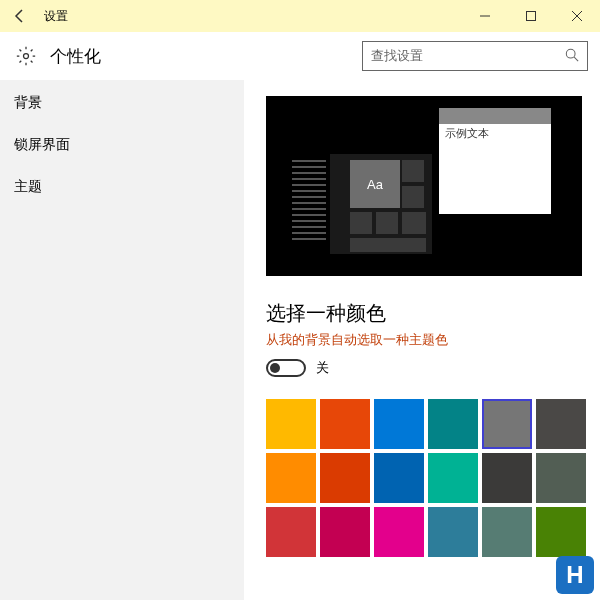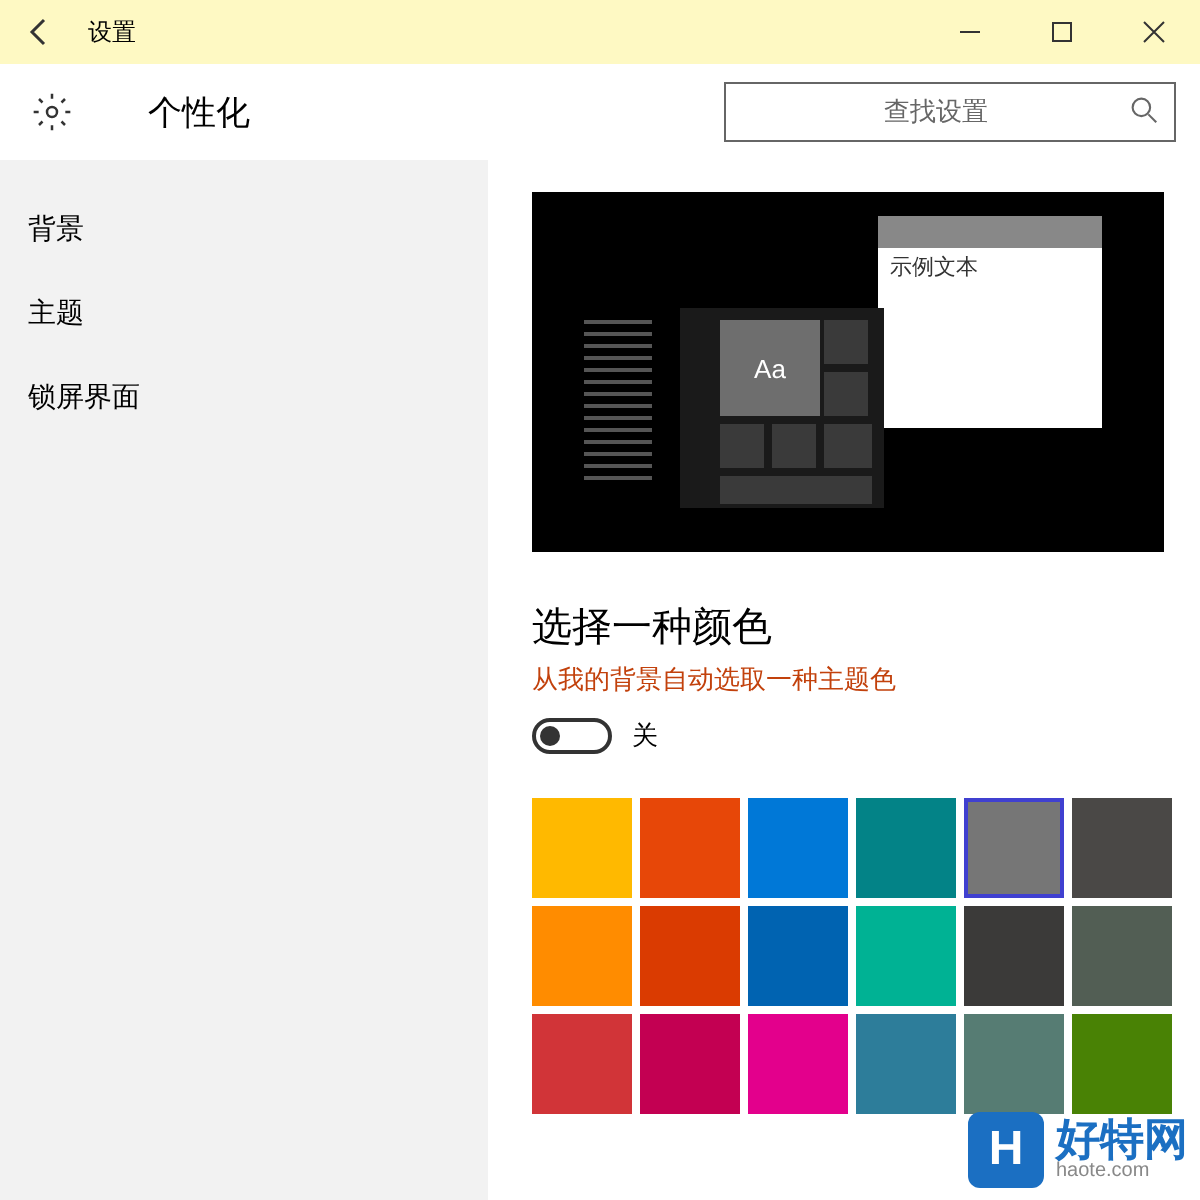--- a/index.html
+++ b/index.html
@@ -5,40 +5,40 @@
 * { margin: 0; padding: 0; box-sizing: border-box; font-family: "Microsoft YaHei", "Segoe UI", sans-serif; }
 body { width: 600px; height: 600px; background: #fff; overflow: hidden; position: relative; }
 
 .titlebar { height: 32px; display: flex; align-items: center; background: #fef9c3; }
 .titlebar .back { width: 40px; height: 32px; display: flex; align-items: center; justify-content: center; }
 .titlebar .title { font-size: 12px; padding-left: 4px; color: #000; }
 .titlebar .spacer { flex: 1; }
 .win-btn { width: 46px; height: 32px; display: flex; align-items: center; justify-content: center; }
 .win-btn svg { stroke: #333; fill: none; }
 
-.header-row { height: 48px; display: flex; align-items: center; padding: 0 12px 0 14px; background: #fff; gap: 24px; }
+.header-row { height: 48px; display: flex; align-items: center; padding: 0 12px 0 14px; background: #fff; }
 .gear { width: 24px; display: flex; align-items: center; justify-content: center; margin-right: 12px; color: #333; }
 .page-title { font-size: 17px; font-weight: 400; }
 .header-row .hspacer { flex: 1; }
 .search { width: 226px; height: 30px; border: 1px solid #666; display: flex; align-items: center; padding: 0 8px; font-size: 13px; color: #666; }
-.search .ph { flex: 1; text-align: center; }
+.search .ph { flex: 1; }
 .search .sicon { color: #888; }
 
 .body { display: flex; height: calc(100% - 80px); }
 .sidebar { width: 244px; background: #f2f2f2; padding-top: 14px; }
-.nav-item { height: 42px; display: flex; align-items: center; padding-left: 14px; font-size: 14px; color: #000; }
+.nav-item { height: 42px; display: flex; padding-left: 14px; font-size: 14px; color: #000; }
 .nav-item.selected { background: #c8c8c8; }
 
 .content { flex: 1; padding: 16px 20px 0 22px; overflow: hidden; }
 .h1 { font-size: 21px; font-weight: 400; margin-bottom: 14px; }
 
 .preview { width: 316px; height: 180px; background: #000; position: relative; margin-bottom: 24px; }
 .light-window { position: absolute; left: 173px; top: 12px; width: 112px; height: 106px; background: #fff; border-top: 16px solid #888; }
 .light-window .samp { position: absolute; top: 2px; left: 6px; font-size: 11px; color: #333; }
-.dark-window { position: absolute; left: 74px; top: 58px; width: 102px; height: 100px; background: #1a1a1a; }
+.dark-window { position: absolute; left: 64px; top: 58px; width: 102px; height: 100px; background: #1a1a1a; }
 .dark-window .tile-l { position: absolute; left: 20px; top: 6px; width: 50px; height: 48px; background: #6e6e6e; display: flex; align-items: center; justify-content: center; color: #fff; font-size: 13px; }
 .dark-window .tile-s { position: absolute; width: 22px; height: 22px; background: #3a3a3a; }
 .dark-window .ts1 { left: 20px; top: 58px; } .dark-window .ts2 { left: 46px; top: 58px; }
 .dark-window .ts3 { left: 72px; top: 6px; } .dark-window .ts4 { left: 72px; top: 32px; }
 .dark-window .ts5 { left: 72px; top: 58px; width: 24px; } .dark-window .ts6 { left: 20px; top: 84px; width: 76px; height: 14px; }
 .dark-lines { position: absolute; left: 26px; top: 64px; width: 34px; }
 .dark-lines div { height: 2px; background: #555; margin-bottom: 4px; }
 
 .h2 { font-size: 20px; font-weight: 400; margin-bottom: 4px; }
 .lbl { font-size: 13px; color: #c2410c; margin-bottom: 10px; }
@@ -104,24 +104,24 @@
     </span>
   </div>
 </div>
 
 <div class="body">
   <div class="sidebar">
     <div class="nav-item">
         <span>背景</span>
       </div>
     <div class="nav-item">
-        <span>主题</span>
+        <span>锁屏界面</span>
       </div>
     <div class="nav-item">
-        <span>锁屏界面</span>
+        <span>主题</span>
       </div>
   </div>
 
   <div class="content">
 
     <div class="preview">
       <div class="dark-lines">
         <div></div>
           <div></div>
           <div></div>
@@ -177,17 +177,13 @@
         <div class="swatch" style="background: rgb(227, 0, 140);"></div>
         <div class="swatch" style="background: rgb(45, 125, 154);"></div>
         <div class="swatch" style="background: rgb(86, 124, 115);"></div>
         <div class="swatch" style="background: rgb(73, 130, 5);"></div>
       </div>
   </div>
 </div>
 
 <div class="watermark">
   <div class="wm-badge">H</div>
-  <div class="wm-text">
-    <div>好特网</div>
-    <div class="sub">haote.com</div>
-  </div>
 </div>
 
 </body></html>

